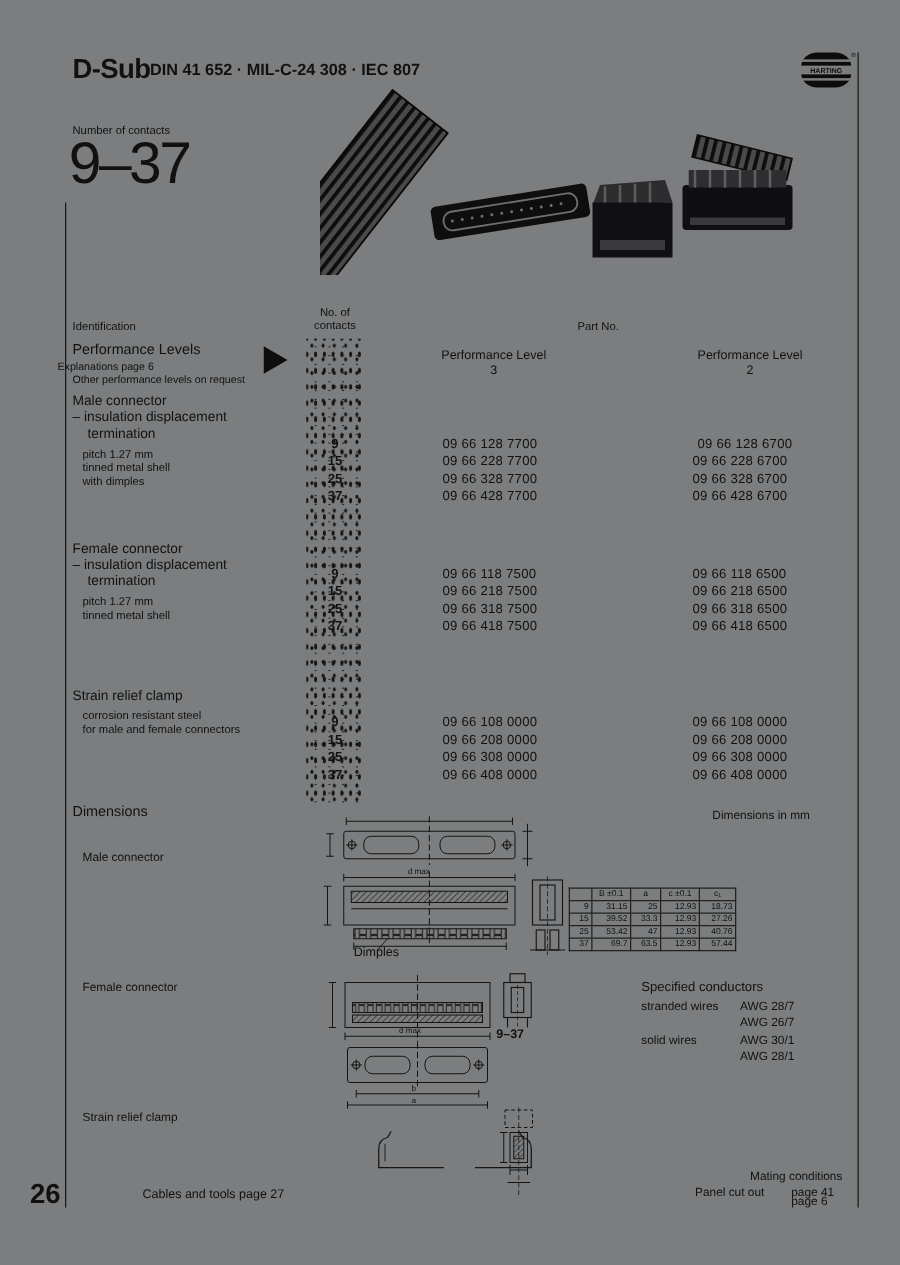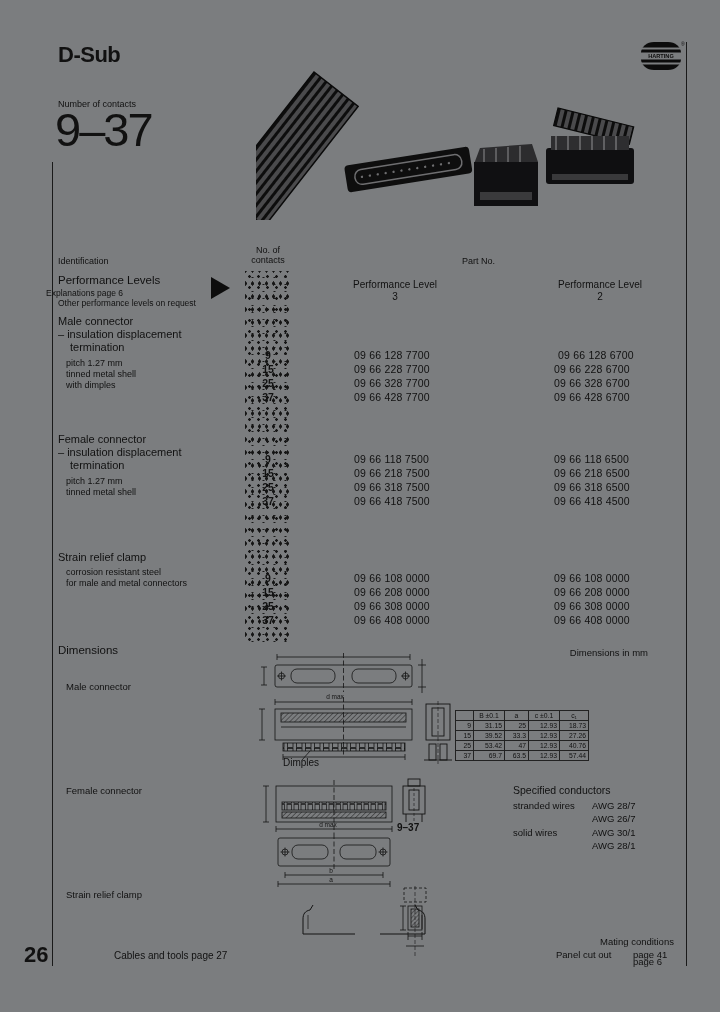--- a/index.html
+++ b/index.html
@@ -60,20 +60,21 @@
 </style>
 </head>
 <body>
 
 <div class="page">
 
   <div class="rule" style="left:52px;top:162px;height:804px;"></div>
   <div class="rule" style="left:686px;top:42px;height:924px;"></div>
 
   <div class="abs doc-title" style="left:58px;top:42px;">D-Sub</div>
+  <div class="abs standards" style="left:120px;top:48px;">DIN 41 652 · MIL-C-24 308 · IEC 807</div>
 
   <div class="abs" style="left:640px;top:40px;">
     <svg width="46" height="32" viewBox="0 0 46 32">
       <rect x="1" y="2" width="40" height="28" rx="13" ry="11" fill="#0c0c0c"></rect>
       <rect x="0" y="7.5" width="42" height="2" fill="#7b7d7f"></rect>
       <rect x="0" y="22.5" width="42" height="2" fill="#7b7d7f"></rect>
       <rect x="0" y="12.5" width="42" height="7" fill="#7b7d7f"></rect>
       <text x="21" y="18.4" font-size="5.6" font-weight="bold" text-anchor="middle" fill="#0c0c0c" font-family="Liberation Sans, sans-serif">HARTING</text>
       <text x="41" y="5.5" font-size="5" fill="#0c0c0c" font-family="Liberation Sans, sans-serif">®</text>
     </svg>
@@ -201,25 +202,25 @@
   <div class="abs contact-num" style="left:245px;top:467px;">15</div>
   <div class="abs part" style="left:354px;top:467px;">09 66 218 7500</div>
   <div class="abs part" style="left:554px;top:467px;">09 66 218 6500</div>
 
   <div class="abs contact-num" style="left:245px;top:481px;">25</div>
   <div class="abs part" style="left:354px;top:481px;">09 66 318 7500</div>
   <div class="abs part" style="left:554px;top:481px;">09 66 318 6500</div>
 
   <div class="abs contact-num" style="left:245px;top:495px;">37</div>
   <div class="abs part" style="left:354px;top:495px;">09 66 418 7500</div>
-  <div class="abs part" style="left:554px;top:495px;">09 66 418 4500</div>
+  <div class="abs part" style="left:554px;top:495px;">09 66 418 6500</div>
 
   <div class="abs group-name" style="left:58px;top:551px;">Strain relief clamp</div>
   <div class="abs group-note" style="left:66px;top:567px;">corrosion resistant steel</div>
-  <div class="abs group-note" style="left:66px;top:578px;">for male and metal connectors</div>
+  <div class="abs group-note" style="left:66px;top:578px;">for male and female connectors</div>
 
   <div class="abs contact-num" style="left:245px;top:572px;">9</div>
   <div class="abs part" style="left:354px;top:572px;">09 66 108 0000</div>
   <div class="abs part" style="left:554px;top:572px;">09 66 108 0000</div>
 
   <div class="abs contact-num" style="left:245px;top:586px;">15</div>
   <div class="abs part" style="left:354px;top:586px;">09 66 208 0000</div>
   <div class="abs part" style="left:554px;top:586px;">09 66 208 0000</div>
 
   <div class="abs contact-num" style="left:245px;top:600px;">25</div>

